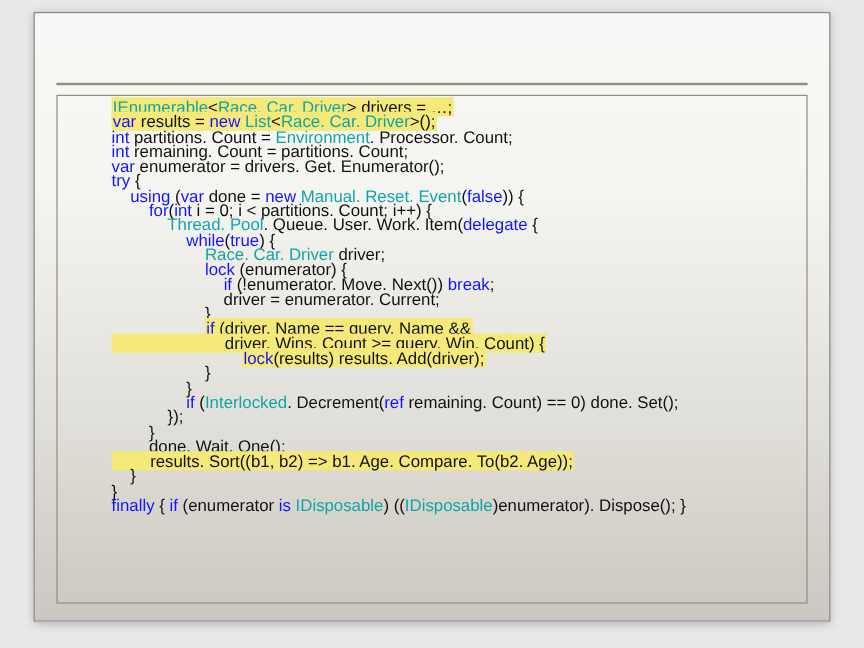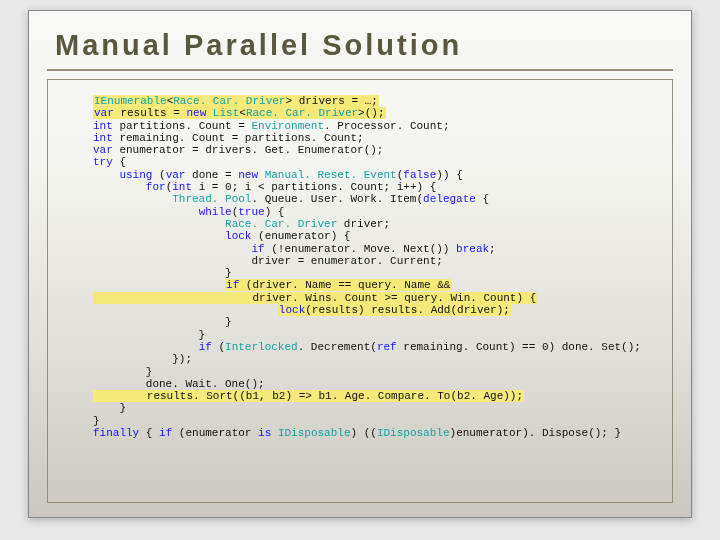--- a/index.html
+++ b/index.html
@@ -41,45 +41,44 @@
   .title-underline {
     position: absolute;
     top: 58px;
     left: 18px;
     right: 18px;
     height: 1.5px;
     background: #938e76;
   }
   .code-area {
     position: absolute;
-    top: 84px;
+    top: 72px;
     left: 64px;
     right: 30px;
-    font-family: Liberation Mono, monospace;
-    font-size: 11px;
+    font-family: Liberation Sans, sans-serif;
+    font-size: 14px;
     line-height: 12.3px;
     color: #111;
   }
   .code-area pre {
     font-family: inherit;
     white-space: pre;
   }
   .hl {
     background: #f4e979;
     padding: 0 1px;
   }
   .kw { color: #1414ff; }
   .ty { color: #13a5a5; }
   .tk { font-family: inherit; }
   .ln { display: block; position: relative; }
 </style>
 </head>
 <body>
 
 <div class="slide">
-  <div class="title">Manual Parallel Solution</div>
   <div class="title-underline"></div>
   <div class="inner-frame"></div>
 
   <div class="code-area">
 <pre><span class="ln"><span class="hl"><span class="ty tk">IEnumerable</span><span class="tk">&lt;</span><span class="ty tk">Race. Car. Driver</span><span class="tk">&gt; drivers = …;</span></span></span><span class="ln"><span class="hl"><span class="kw tk">var</span><span class="tk"> results = </span><span class="kw tk">new</span><span class="tk"> </span><span class="ty tk">List</span><span class="tk">&lt;</span><span class="ty tk">Race. Car. Driver</span><span class="tk">&gt;();</span></span></span><span class="ln"><span class="kw tk">int</span><span class="tk"> partitions. Count = </span><span class="ty tk">Environment</span><span class="tk">. Processor. Count;</span></span><span class="ln"><span class="kw tk">int</span><span class="tk"> remaining. Count = partitions. Count;</span></span><span class="ln"><span class="kw tk">var</span><span class="tk"> enumerator = drivers. Get. Enumerator();</span></span><span class="ln"><span class="kw tk">try</span><span class="tk"> {</span></span><span class="ln"><span class="tk">    </span><span class="kw tk">using</span><span class="tk"> (</span><span class="kw tk">var</span><span class="tk"> done = </span><span class="kw tk">new</span><span class="tk"> </span><span class="ty tk">Manual. Reset. Event</span><span class="tk">(</span><span class="kw tk">false</span><span class="tk">)) {</span></span><span class="ln"><span class="tk">        </span><span class="kw tk">for</span><span class="tk">(</span><span class="kw tk">int</span><span class="tk"> i = 0; i &lt; partitions. Count; i++) {</span></span><span class="ln"><span class="tk">            </span><span class="ty tk">Thread. Pool</span><span class="tk">. Queue. User. Work. Item(</span><span class="kw tk">delegate</span><span class="tk"> {</span></span><span class="ln"><span class="tk">                </span><span class="kw tk">while</span><span class="tk">(</span><span class="kw tk">true</span><span class="tk">) {</span></span><span class="ln"><span class="tk">                    </span><span class="ty tk">Race. Car. Driver</span><span class="tk"> driver;</span></span><span class="ln"><span class="tk">                    </span><span class="kw tk">lock</span><span class="tk"> (enumerator) {</span></span><span class="ln"><span class="tk">                        </span><span class="kw tk">if</span><span class="tk"> (!enumerator. Move. Next()) </span><span class="kw tk">break</span><span class="tk">;</span></span><span class="ln"><span class="tk">                        driver = enumerator. Current;</span></span><span class="ln"><span class="tk">                    }</span></span><span class="ln"><span class="tk">                    </span><span class="hl"><span class="kw tk">if</span><span class="tk"> (driver. Name == query. Name &amp;&amp;</span></span></span><span class="ln"><span class="hl"><span class="tk">                        driver. Wins. Count &gt;= query. Win. Count) {</span></span></span><span class="ln"><span class="tk">                            </span><span class="hl"><span class="kw tk">lock</span><span class="tk">(results) results. Add(driver);</span></span></span><span class="ln"><span class="tk">                    }</span></span><span class="ln"><span class="tk">                }</span></span><span class="ln"><span class="tk">                </span><span class="kw tk">if</span><span class="tk"> (</span><span class="ty tk">Interlocked</span><span class="tk">. Decrement(</span><span class="kw tk">ref</span><span class="tk"> remaining. Count) == 0) done. Set();</span></span><span class="ln"><span class="tk">            });</span></span><span class="ln"><span class="tk">        }</span></span><span class="ln"><span class="tk">        done. Wait. One();</span></span><span class="ln"><span class="hl"><span class="tk">        results. Sort((b1, b2) =&gt; b1. Age. Compare. To(b2. Age));</span></span></span><span class="ln"><span class="tk">    }</span></span><span class="ln"><span class="tk">}</span></span><span class="ln"><span class="kw tk">finally</span><span class="tk"> { </span><span class="kw tk">if</span><span class="tk"> (enumerator </span><span class="kw tk">is</span><span class="tk"> </span><span class="ty tk">IDisposable</span><span class="tk">) ((</span><span class="ty tk">IDisposable</span><span class="tk">)enumerator). Dispose(); }</span></span></pre>
   </div>
 </div>
 
 </body></html>

